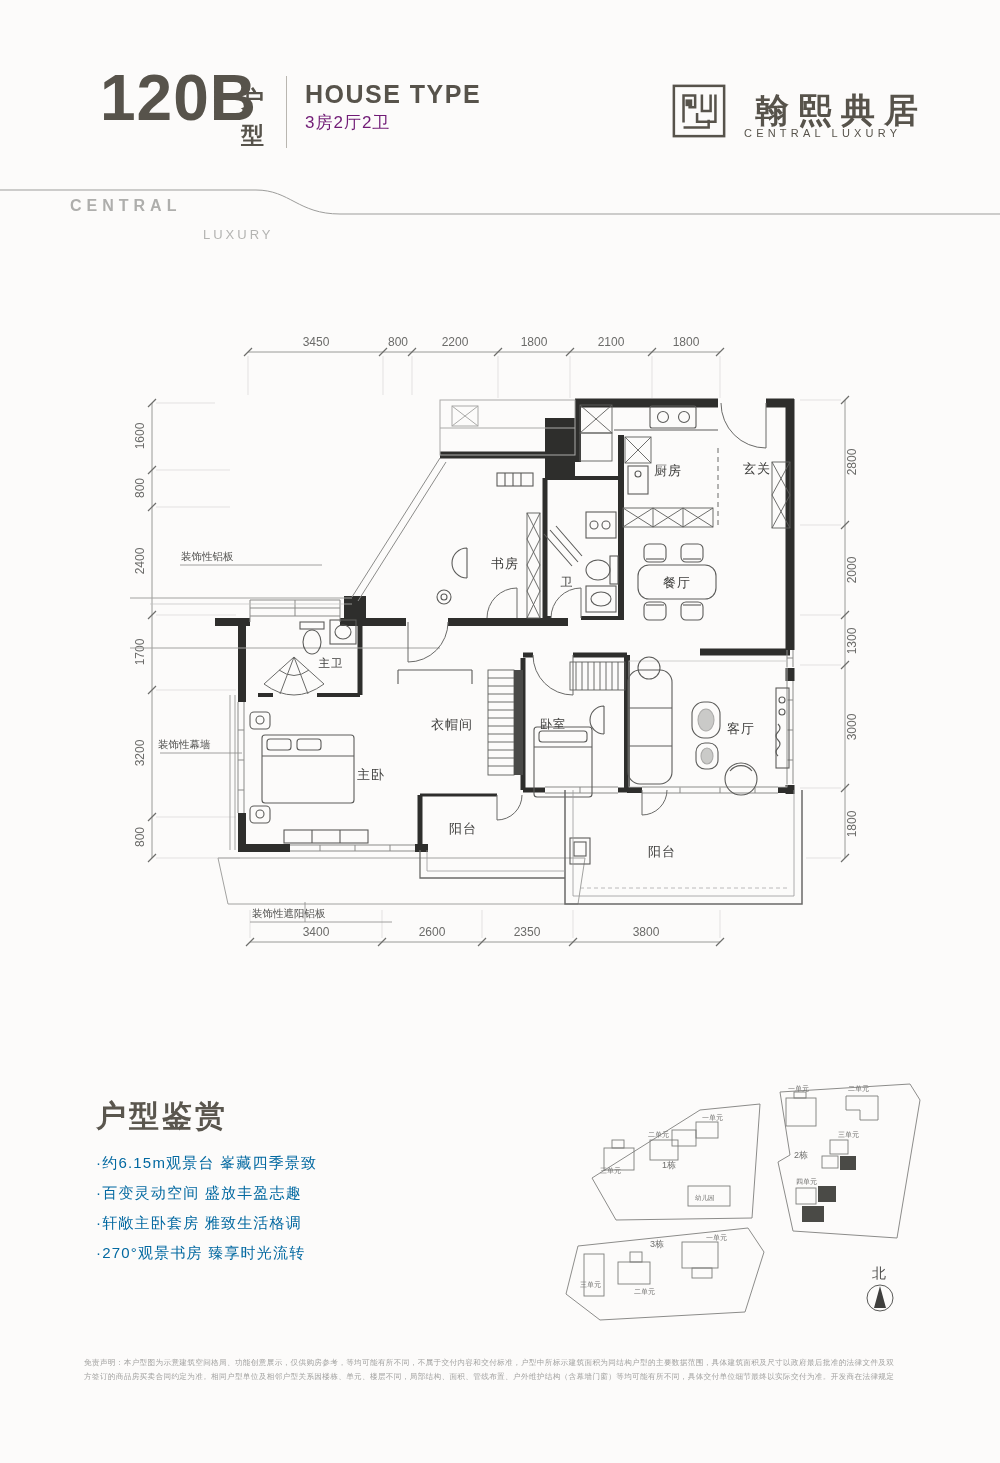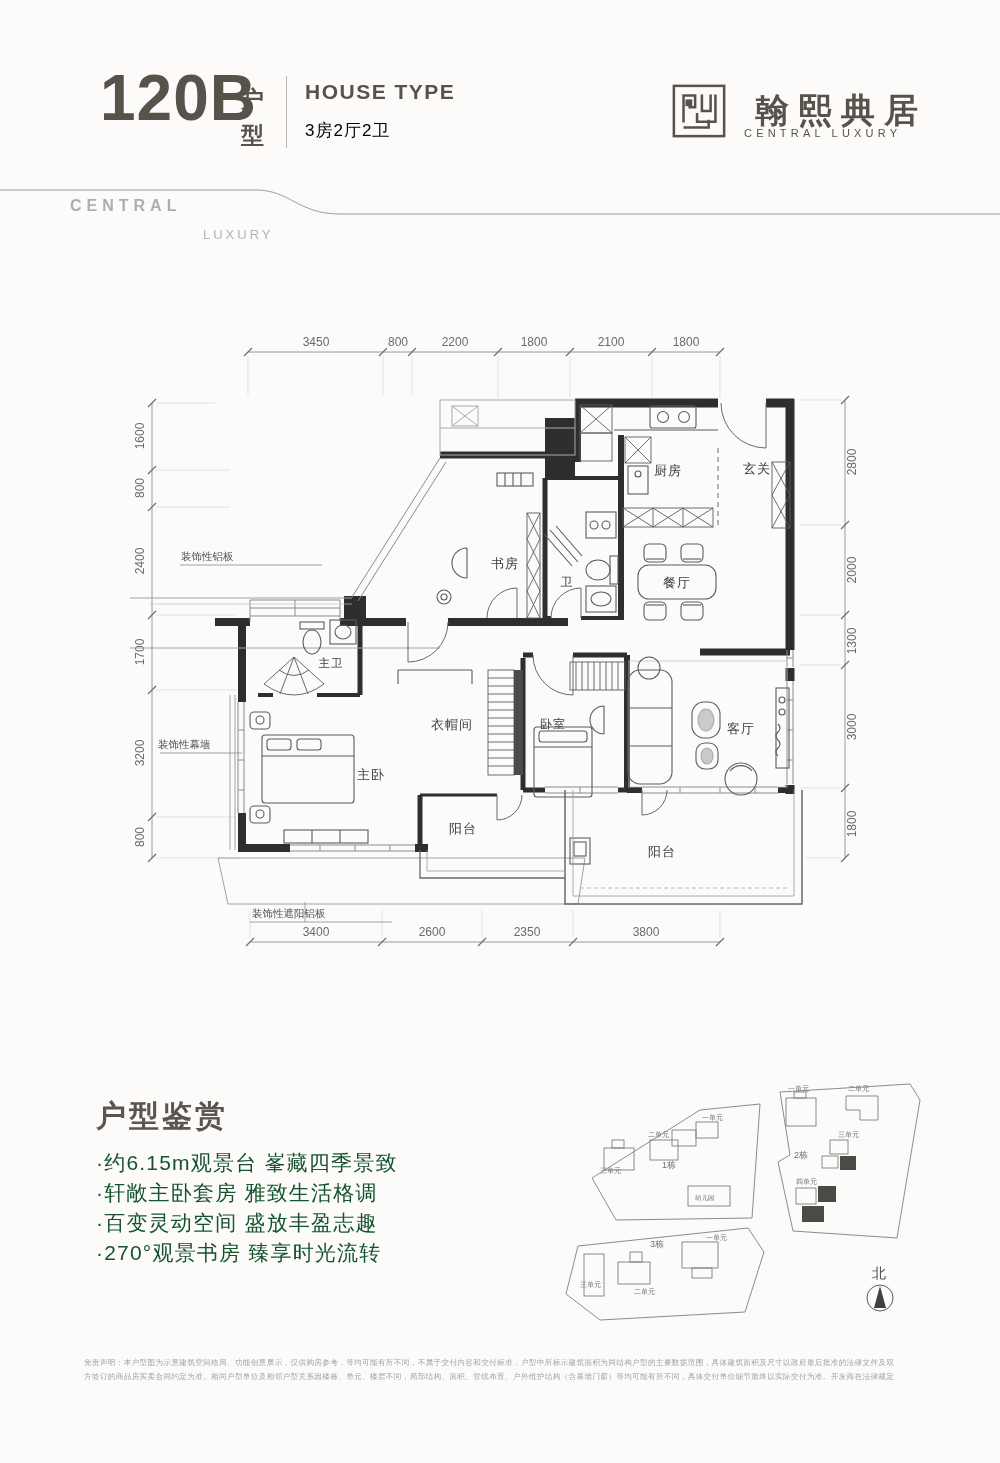--- a/index.html
+++ b/index.html
@@ -9,32 +9,32 @@
     overflow:hidden;
   }
   .abs{position:absolute;}
   svg{display:block;font-family:inherit;}
   svg text{font-family:inherit;}
 
   
   .unit-code{left:100px;top:66px;font-size:64px;font-weight:700;letter-spacing:1px;color:#57534b;line-height:1;}
   .unit-suffix{left:241px;top:84px;display:flex;flex-direction:column;gap:5px;font-size:23px;font-weight:600;color:#57534b;}
   .hdr-divider{left:286px;top:76px;width:1px;height:72px;background:#b9b6b0;}
-  .house-type-en{left:305px;top:80px;font-size:21px;font-weight:600;letter-spacing:1.5px;color:#57534b;}
-  .house-type-spec{left:305px;top:111px;font-size:17px;color:#000000;letter-spacing:1px;margin-top:8px;}
+  .house-type-en{left:305px;top:80px;font-size:25px;font-weight:600;letter-spacing:1.5px;color:#57534b;}
+  .house-type-spec{left:305px;top:111px;font-size:17px;color:#701a75;letter-spacing:1px;}
   .brand-cn{left:755px;top:88px;font-size:34px;font-weight:600;letter-spacing:9px;color:#57534b;white-space:nowrap;}
   .brand-en{left:744px;top:127px;font-size:11px;letter-spacing:4.2px;color:#57534b;white-space:nowrap;}
 
   .watermark-main{left:70px;top:197px;font-size:16px;letter-spacing:5px;color:#aeaeac;font-weight:700;}
   .watermark-sub{left:203px;top:205px;font-size:13px;letter-spacing:3px;color:#b4b4b2;margin-top:22px;}
 
   
   .hl-title{left:96px;top:1096px;font-size:30px;font-weight:600;letter-spacing:3px;color:#5a564e;}
   .hl-list{left:96px;top:1148px;list-style:none;margin:0;padding:0;}
-  .hl-list li{font-size:21px;color:#14532d;line-height:30px;letter-spacing:1.2px;white-space:nowrap;}
+  .hl-list li{font-size:15px;color:#0369a1;line-height:30px;letter-spacing:1.2px;white-space:nowrap;}
 
   
   .disclaimer{left:84px;top:1356px;width:840px;color:#a2a2a0;}
   .disclaimer div{font-size:7.6px;line-height:1.9;letter-spacing:0.35px;white-space:nowrap;}
 </style>
 </head>
 <body>
 
 <div class="abs unit-code">120B</div>
 <div class="abs unit-suffix">
@@ -303,22 +303,22 @@
     <text x="741" y="733">客厅</text>
     <text x="371" y="779">主卧</text>
     <text x="463" y="833">阳台</text>
     <text x="662" y="856">阳台</text>
   </g>
 </svg>
 
 <div class="abs hl-title">户型鉴赏</div>
 <ul class="abs hl-list">
   <li>·约6.15m观景台 峯藏四季景致</li>
+  <li>·百变灵动空间 盛放丰盈志趣</li>
   <li>·轩敞主卧套房 雅致生活格调</li>
-  <li>·百变灵动空间 盛放丰盈志趣</li>
   <li>·270°观景书房 臻享时光流转</li>
 </ul>
 
 <svg class="abs" style="left:555px;top:1075px" width="430" height="250" viewBox="555 1075 430 250">
   <g stroke="#8c8c8a" stroke-width="1" fill="none">
     <path d="M592,1178 L700,1110 L760,1104 L752,1218 L616,1220 Z"></path>
     <path d="M780,1092 L910,1084 L920,1100 L897,1238 L793,1231 L778,1162 L790,1155 Z"></path>
     <path d="M578,1246 L748,1228 L764,1252 L745,1312 L600,1320 L566,1294 Z"></path>
   </g>
   <g stroke="#7d7d7b" stroke-width="0.9" fill="none">

